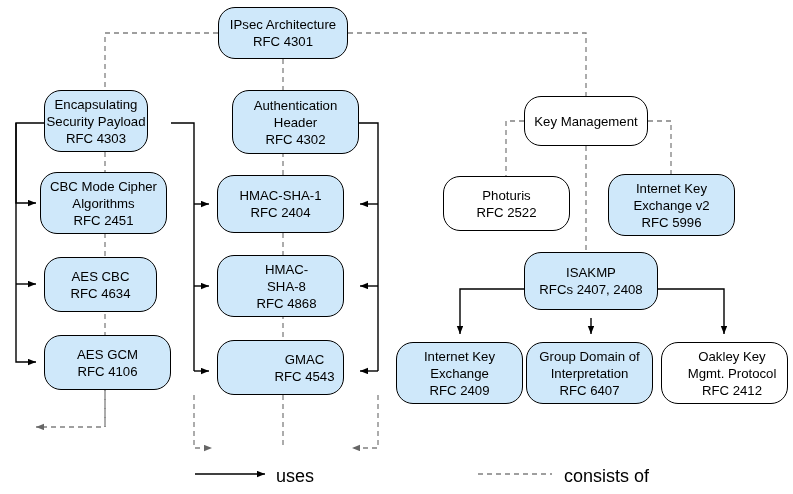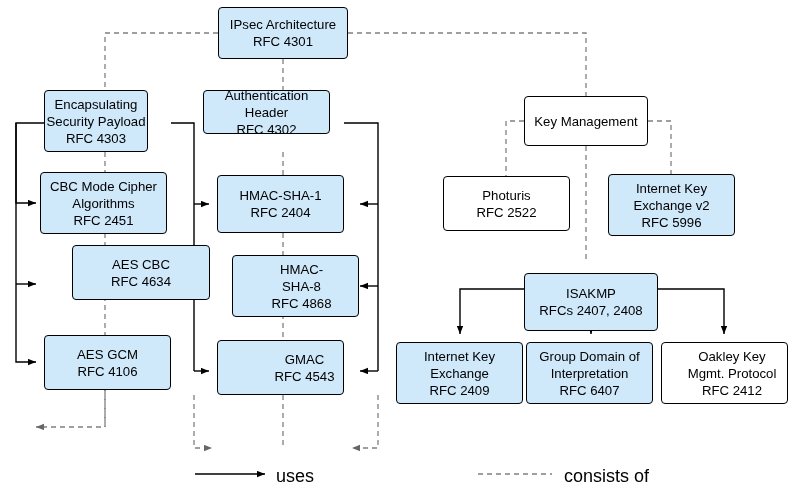--- a/index.html
+++ b/index.html
@@ -18,21 +18,21 @@
   #edges {
     position: absolute;
     left: 0; top: 0;
     width: 793px;
     height: 494px;
   }
   .node {
     position: absolute;
     box-sizing: border-box;
     border: 1.4px solid #000000;
-    border-radius: 4px;
+    border-radius: 17px;
     display: flex;
     flex-direction: column;
     align-items: center;
     justify-content: center;
     text-align: center;
     font-size: 13.2px;
     line-height: 17px;
     color: #000000;
     background: #cfe8fa;
     z-index: 2;
@@ -116,42 +116,42 @@
     <span class="ln">Security Payload</span>
     <span class="ln">RFC 4303</span>
   </div>
 
   <div class="node" style="left:40px;top:172px;width:127px;height:62px;">
     <span class="ln">CBC Mode Cipher</span>
     <span class="ln">Algorithms</span>
     <span class="ln">RFC 2451</span>
   </div>
 
-  <div class="node" style="left:44px;top:245px;width:138px;height:55px;margin-left:28px;">
+  <div class="node" style="left:44px;top:257px;width:113px;height:55px;">
     <span class="ln">AES CBC</span>
     <span class="ln">RFC 4634</span>
   </div>
 
   <div class="node" style="left:44px;top:335px;width:127px;height:55px;">
     <span class="ln">AES GCM</span>
     <span class="ln">RFC 4106</span>
   </div>
 
-  <div class="node" style="left:203px;top:90px;width:127px;height:44px;">
+  <div class="node" style="left:232px;top:90px;width:127px;height:64px;">
     <span class="ln">Authentication</span>
     <span class="ln">Header</span>
     <span class="ln">RFC 4302</span>
   </div>
 
   <div class="node" style="left:217px;top:175px;width:127px;height:58px;">
     <span class="ln">HMAC-SHA-1</span>
     <span class="ln">RFC 2404</span>
   </div>
 
-  <div class="node" style="left:232px;top:255px;width:127px;height:62px;padding-left:12px;">
+  <div class="node" style="left:217px;top:255px;width:127px;height:62px;padding-left:12px;">
     <span class="ln">HMAC-</span>
     <span class="ln">SHA-8</span>
     <span class="ln">RFC 4868</span>
   </div>
 
   <div class="node" style="left:217px;top:340px;width:127px;height:55px;padding-left:48px;">
     <span class="ln">GMAC</span>
     <span class="ln">RFC 4543</span>
   </div>
 
@@ -163,21 +163,21 @@
     <span class="ln">Photuris</span>
     <span class="ln">RFC 2522</span>
   </div>
 
   <div class="node" style="left:608px;top:174px;width:127px;height:62px;">
     <span class="ln">Internet Key</span>
     <span class="ln">Exchange v2</span>
     <span class="ln">RFC 5996</span>
   </div>
 
-  <div class="node" style="left:524px;top:273px;width:134px;height:58px;">
+  <div class="node" style="left:524px;top:252px;width:134px;height:58px;">
     <span class="ln">ISAKMP</span>
     <span class="ln">RFCs 2407, 2408</span>
   </div>
 
   <div class="node" style="left:396px;top:342px;width:127px;height:62px;">
     <span class="ln">Internet Key</span>
     <span class="ln">Exchange</span>
     <span class="ln">RFC 2409</span>
   </div>
 

